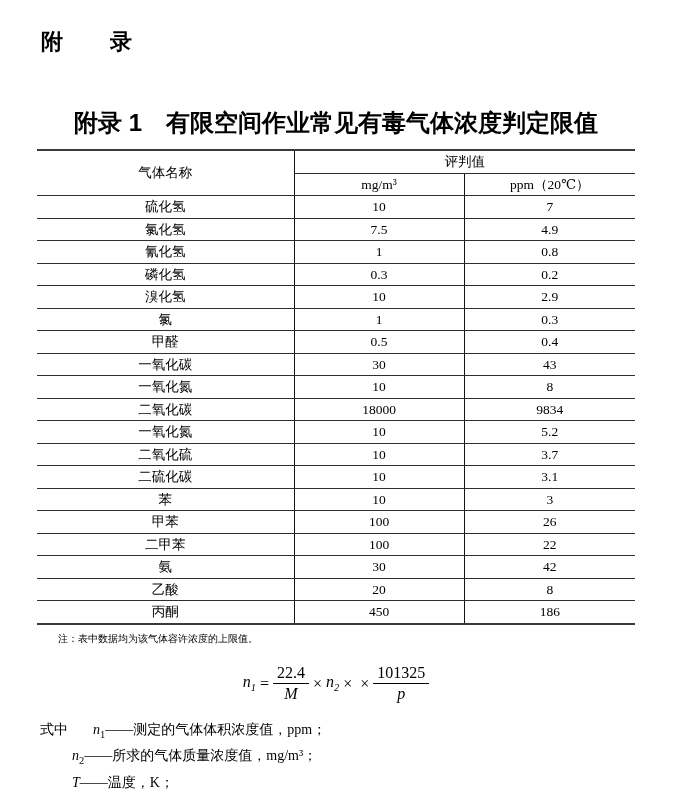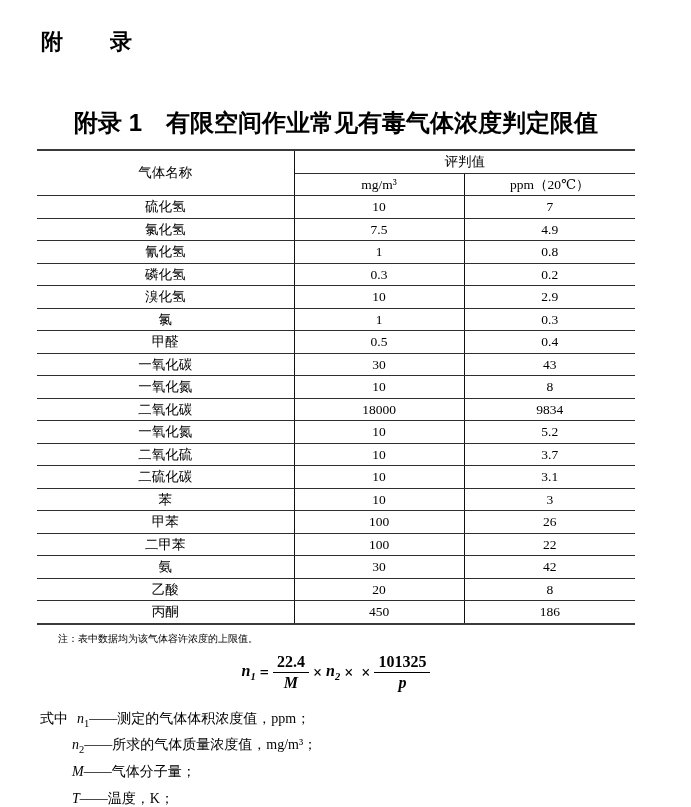--- a/index.html
+++ b/index.html
@@ -64,24 +64,24 @@
   }
   table.gas-table .col-sep {
     border-right: 1px solid #111;
   }
   .note {
     margin: 4px 0 0 21px;
     font-size: 10px;
     line-height: 20px;
   }
   .formula {
+    margin-top: 11px;
     text-align: center;
     font-size: 16px;
     height: 48px;
-    font-weight: bold;
   }
   .formula .inner {
     display: inline-flex;
     align-items: center;
     height: 48px;
   }
   .it { font-style: italic; }
   .fvar sub {
     font-size: 10.5px;
     font-style: italic;
@@ -106,21 +106,21 @@
   .definitions {
     margin-top: 11px;
     font-size: 14px;
   }
   .def-line {
     padding-left: 35px;
     line-height: 22px;
     white-space: nowrap;
   }
   .def-line.first { padding-left: 3px; }
-  .def-intro { margin-right: 9px; }
+  .def-intro { margin-right: 25px; }
   .sym { font-style: italic; }
   .sym sub {
     font-size: 10.5px;
     font-style: normal;
   }
 </style>
 </head>
 <body>
 
 <div class="page">
@@ -267,22 +267,19 @@
     </div>
 
     <div class="definitions">
       <div class="def-line first">
         <span class="def-intro">式中</span><span class="sym"><span class="it">n</span><sub>1</sub></span><span>——测定的气体体积浓度值，ppm；</span>
       </div>
       <div class="def-line">
         <span class="sym"><span class="it">n</span><sub>2</sub></span><span>——所求的气体质量浓度值，mg/m³；</span>
       </div>
       <div class="def-line">
-        <span class="sym"><span class="it">M</span><sub></sub></span><span>——气体分子量；</span>
-      </div>
-      <div class="def-line">
         <span class="sym"><span class="it">T</span><sub></sub></span><span>——温度，K；</span>
       </div>
 
     </div>
 
   </div>
 </div>
 
 </body></html>

